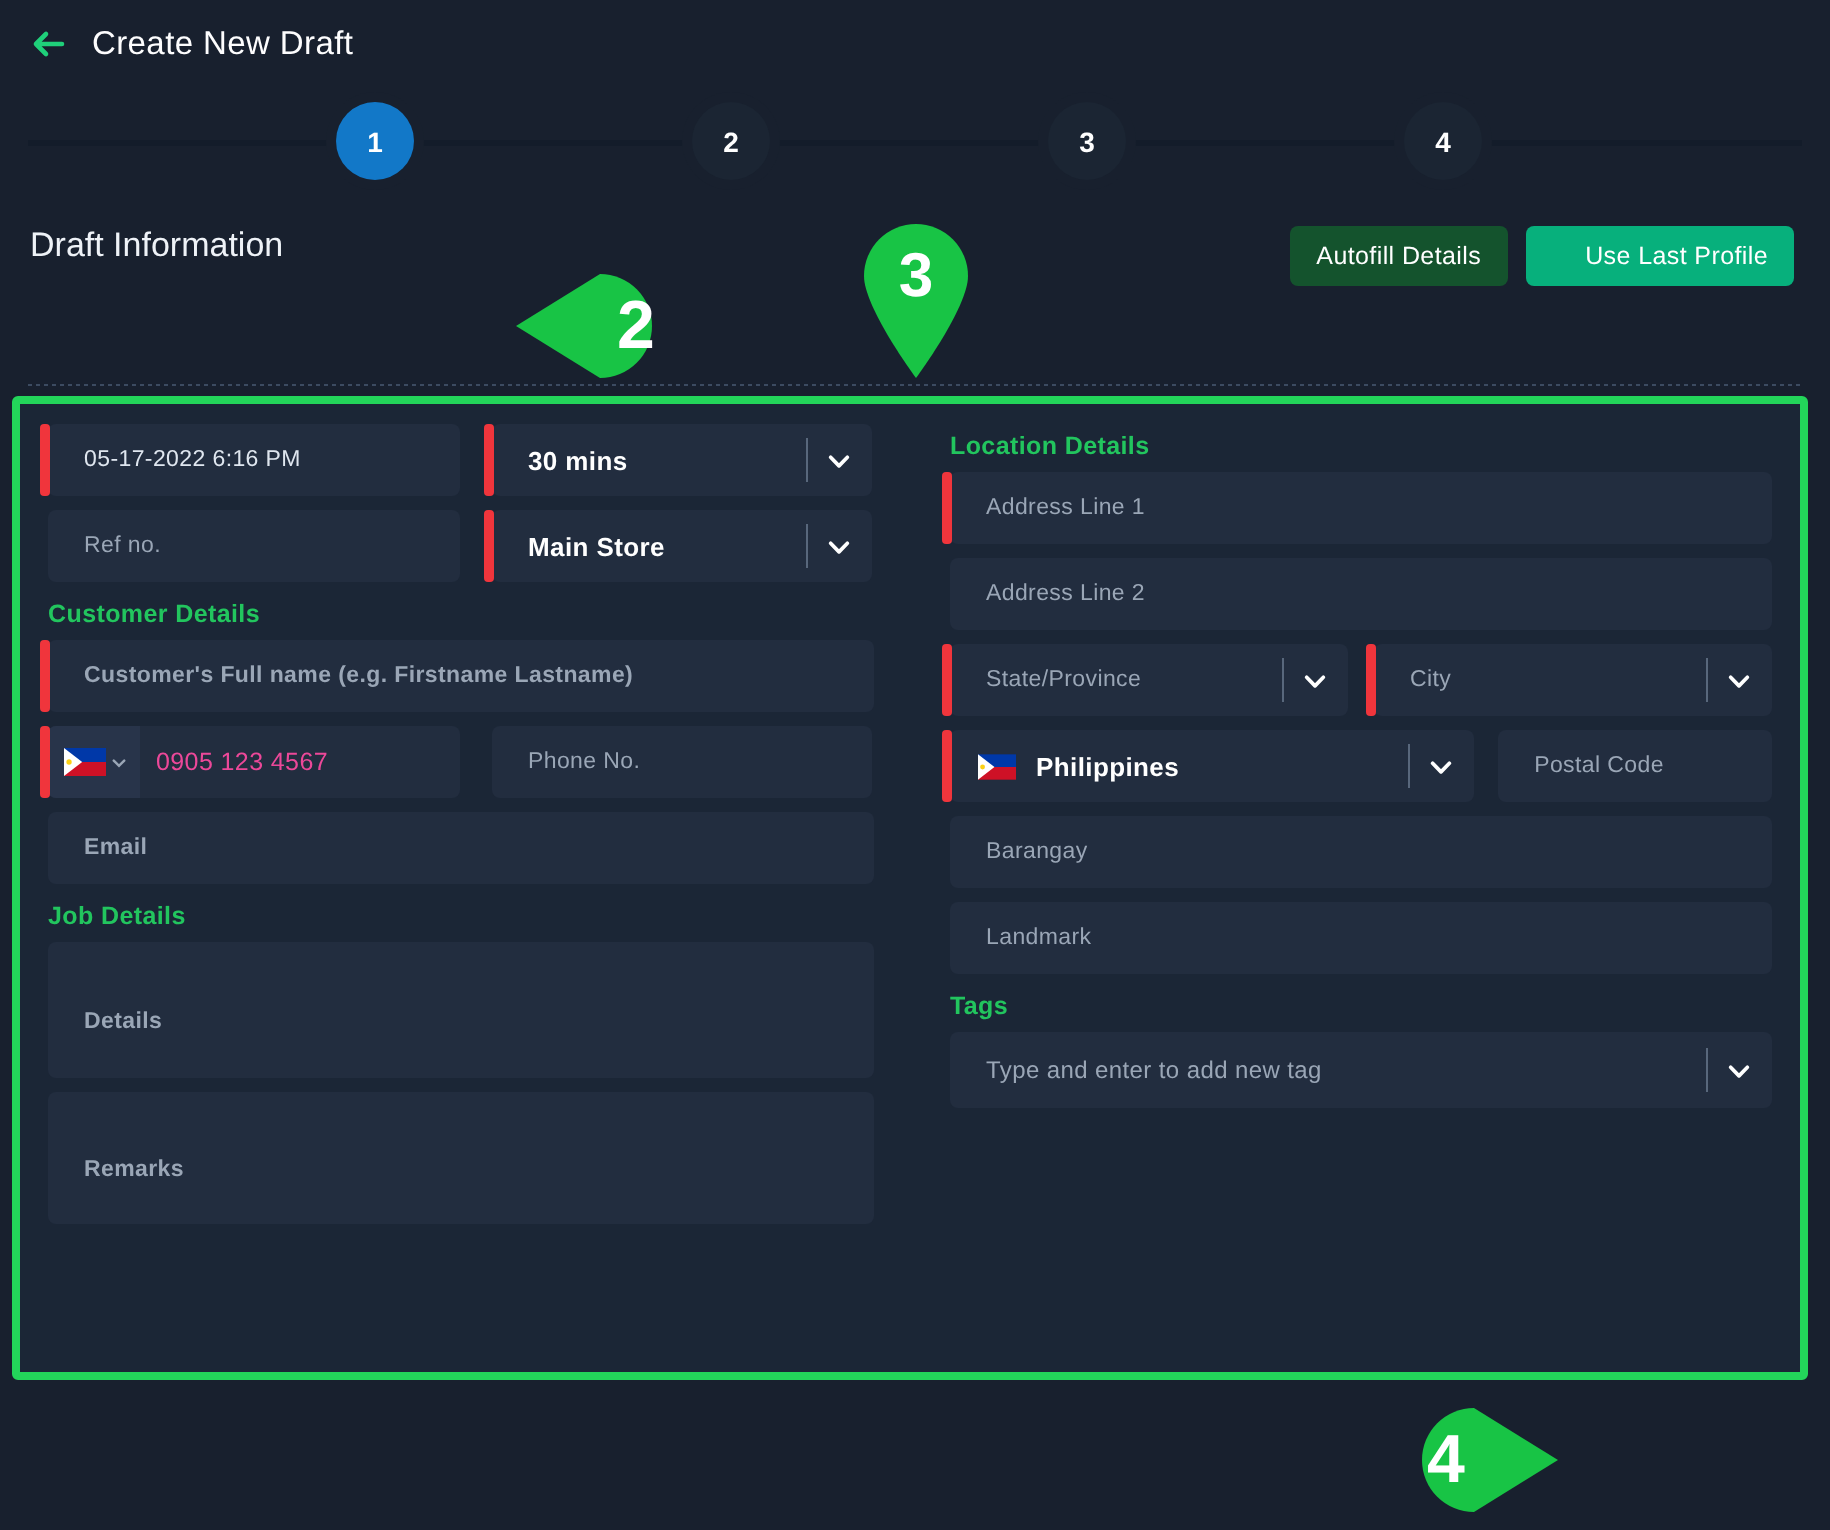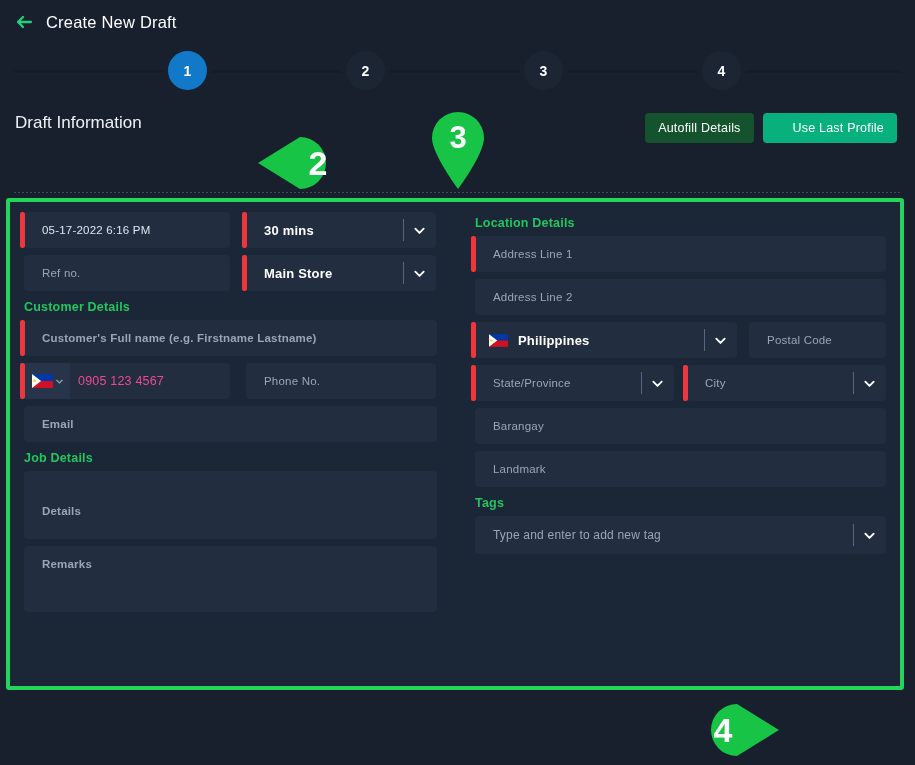--- a/index.html
+++ b/index.html
@@ -284,39 +284,60 @@
 
       <div class="group-label">Job Details</div>
 
       <div class="row">
         <div class="field th w-413" style="align-items:center">
           <span class="ftext pad-top">Details</span>
         </div>
       </div>
 
       <div class="row">
-        <div class="field th2 w-413" style="align-items:flex-start">
+        <div class="field th2 w-413" style="align-items:center">
           <span class="ftext pad-top">Remarks</span>
         </div>
       </div>
     </div>
 
     <div class="col-right">
 
       <div class="group-label" style="margin-top:4px">Location Details</div>
 
       <div class="row">
         <div class="field req w-421">
           <span class="ftext">Address Line 1</span>
         </div>
       </div>
 
       <div class="row">
         <div class="field w-421">
           <span class="ftext">Address Line 2</span>
+        </div>
+      </div>
+
+      <div class="row" style="gap:13px">
+        <div class="field req w-200">
+          <span class="ftext">State/Province</span>
+          <span class="caret-box">
+            <i class="caret-sep"></i>
+            <svg class="caret" viewBox="0 0 14 14">
+              <path d="M2.5 5 L7 9.6 L11.5 5" fill="none" stroke="#ffffff" stroke-width="2" stroke-linecap="round" stroke-linejoin="round"></path>
+            </svg>
+          </span>
+        </div>
+        <div class="field req w-200">
+          <span class="ftext">City</span>
+          <span class="caret-box">
+            <i class="caret-sep"></i>
+            <svg class="caret" viewBox="0 0 14 14">
+              <path d="M2.5 5 L7 9.6 L11.5 5" fill="none" stroke="#ffffff" stroke-width="2" stroke-linecap="round" stroke-linejoin="round"></path>
+            </svg>
+          </span>
         </div>
       </div>
 
       <div class="row" style="gap:12px">
         <div class="field req w-268" style="padding:0">
           <svg class="flag-inline" viewBox="0 0 30 20">
             <rect x="0" y="0" width="30" height="10" fill="#0038a8"></rect>
             <rect x="0" y="10" width="30" height="10" fill="#ce1126"></rect>
             <path d="M0 0 L13 10 L0 20 Z" fill="#ffffff"></path>
             <circle cx="3.6" cy="10" r="1.9" fill="#fcd116"></circle>
@@ -327,41 +348,20 @@
             <svg class="caret" viewBox="0 0 14 14">
               <path d="M2.5 5 L7 9.6 L11.5 5" fill="none" stroke="#ffffff" stroke-width="2" stroke-linecap="round" stroke-linejoin="round"></path>
             </svg>
           </span>
         </div>
         <div class="field w-140">
           <span class="ftext">Postal Code</span>
         </div>
       </div>
 
-      <div class="row" style="gap:13px">
-        <div class="field req w-200">
-          <span class="ftext">State/Province</span>
-          <span class="caret-box">
-            <i class="caret-sep"></i>
-            <svg class="caret" viewBox="0 0 14 14">
-              <path d="M2.5 5 L7 9.6 L11.5 5" fill="none" stroke="#ffffff" stroke-width="2" stroke-linecap="round" stroke-linejoin="round"></path>
-            </svg>
-          </span>
-        </div>
-        <div class="field req w-200">
-          <span class="ftext">City</span>
-          <span class="caret-box">
-            <i class="caret-sep"></i>
-            <svg class="caret" viewBox="0 0 14 14">
-              <path d="M2.5 5 L7 9.6 L11.5 5" fill="none" stroke="#ffffff" stroke-width="2" stroke-linecap="round" stroke-linejoin="round"></path>
-            </svg>
-          </span>
-        </div>
-      </div>
-
       <div class="row">
         <div class="field w-421">
           <span class="ftext">Barangay</span>
         </div>
       </div>
 
       <div class="row">
         <div class="field w-421">
           <span class="ftext">Landmark</span>
         </div>

